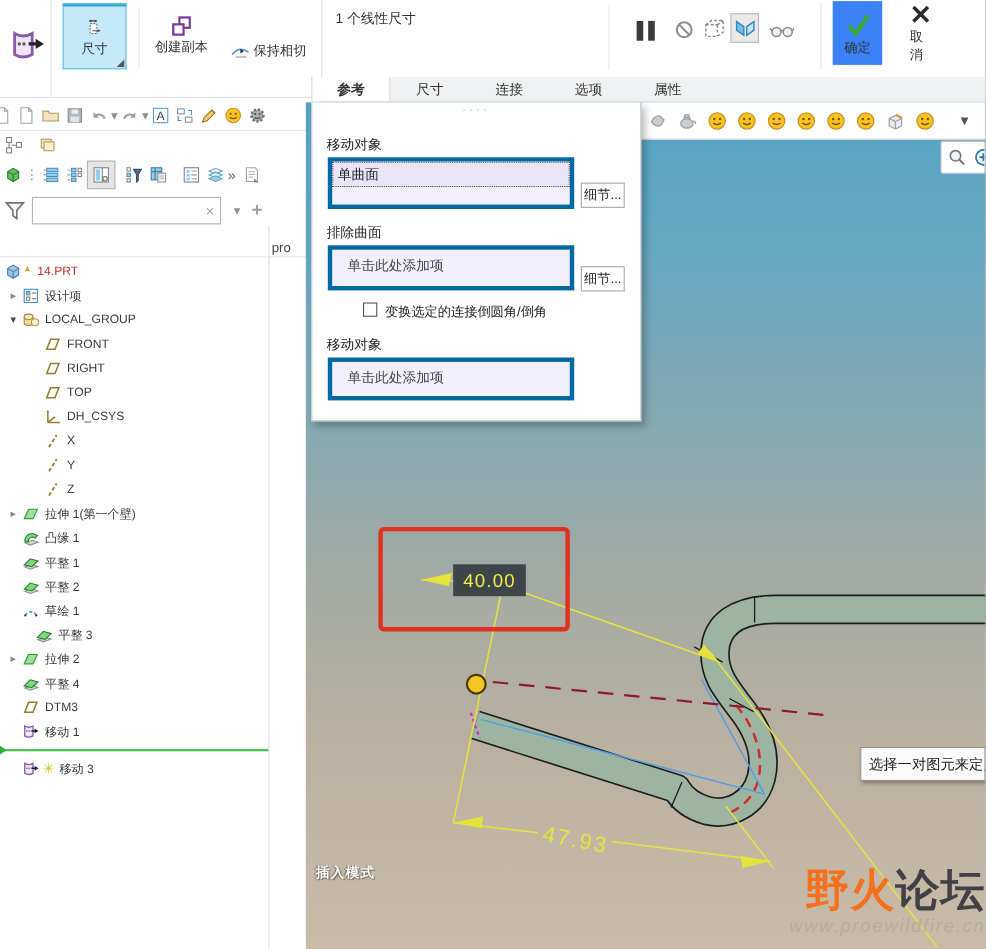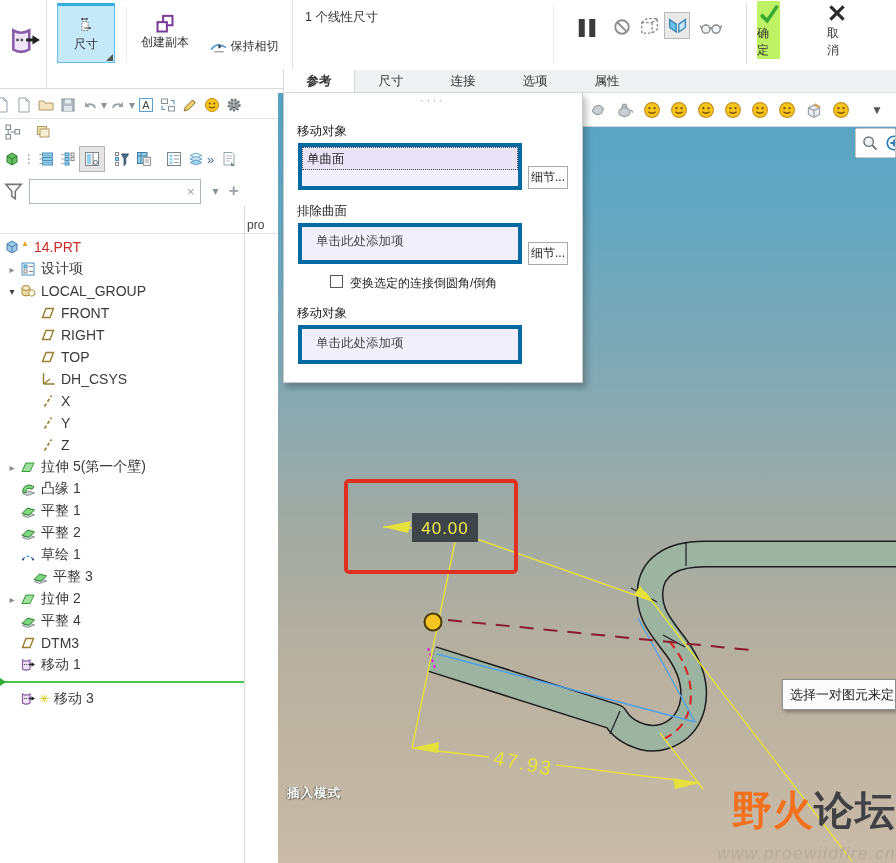--- a/index.html
+++ b/index.html
@@ -13,21 +13,21 @@
   
   #ribbon{left:0;top:0;width:896px;height:89px;background:#fff;border-bottom:1px solid #d9dde0;}
   .rbtn{position:absolute;display:flex;flex-direction:column;align-items:center;justify-content:center;
         font-size:12px;color:#333;cursor:default;}
   .rbtn svg{width:20px;height:20px;}
   #btn-dim{left:57px;top:3px;width:58px;height:60px;background:#c5e9f8;border:1px solid #5fc0e8;border-top:3px solid #35aede;}
   #btn-dim .cornertri{position:absolute;right:1px;bottom:1px;width:0;height:0;border-left:7px solid transparent;border-bottom:7px solid #555;}
   #btn-copy{left:132px;top:6px;width:66px;height:52px;}
   #btn-tangent{left:198px;top:33px;width:92px;height:26px;flex-direction:row;gap:4px;}
   #status-dim{left:305px;top:9px;font-size:12.5px;color:#333;}
-  #btn-ok{left:757px;top:1px;width:23px;height:58px;background:#bef264;justify-content:center;}
+  #btn-ok{left:757px;top:1px;width:45px;height:58px;background:#3b82f6;justify-content:center;}
   #btn-cancel{left:803px;top:1px;width:44px;height:58px;padding-left:24px;}
   .miniicon{position:absolute;display:flex;align-items:center;justify-content:center;}
   #ico-bowtie-wrap{border:1px solid #b9b9b9;background:#e9e9e9;}
   
   #tabstrip{left:283px;top:70px;width:613px;height:23px;background:#eff1f2;display:flex;border-bottom:1px solid #dcdfe1;}
   .tab{width:72px;text-align:center;font-size:12.5px;color:#333;line-height:22px;}
   .tab.sel{background:#fff;font-weight:bold;border-left:1px solid #d8d8d8;border-right:1px solid #d8d8d8;}
   
   #qtb{left:0;top:92px;width:282px;height:26px;display:flex;align-items:center;padding-left:1px;}
   #row2{left:0;top:120px;width:282px;height:24px;display:flex;align-items:center;gap:8px;padding-left:2px;}
@@ -41,21 +41,21 @@
   
   #treepane{left:0;top:206px;width:278px;height:657px;background:#fff;}
   #tree-colhdr{position:absolute;left:247px;top:12px;font-size:12px;color:#444;}
   #tree-vline{position:absolute;left:244px;top:0;width:1px;height:657px;background:#dcdcdc;}
   #tree-hline{position:absolute;left:0;top:27px;width:278px;height:1px;background:#e4e4e4;}
   #tree-list{position:absolute;left:0;top:30px;width:244px;}
   .trow{display:flex;align-items:center;height:22px;white-space:nowrap;}
   .texp{display:inline-block;width:16px;font-size:10px;color:#8a8a8a;text-align:center;flex:0 0 16px;}
   .texp.dark{color:#444;}
   .ti{width:16px;height:16px;flex:0 0 16px;}
-  .tlab{font-size:14px;color:#3a3a3a;margin-left:5px;}
+  .tlab{font-size:11px;color:#3a3a3a;margin-left:5px;}
   .tred{color:#cc2a2a;}
   .twarn{color:#f0a020;font-size:8px;margin:-8px 0 0 1px;}
   .tstar{color:#d6c400;font-size:12px;margin-left:3px;font-weight:bold;}
   .insline{height:8px;position:relative;margin:2px 0;}
   .insline:before{content:"";position:absolute;left:0;right:-0px;top:3px;height:2px;background:#49c24f;width:244px;}
   .insarrow{position:absolute;left:0;top:0;width:0;height:0;border-top:4px solid transparent;border-bottom:4px solid transparent;border-left:6px solid #2fae36;}
   
   #canvas{left:278px;top:93px;width:618px;height:770px;
      background:linear-gradient(180deg,#57a3c4 0%,#61a7c3 14%,#85a9b3 38%,#a2aaa3 56%,#bab1a0 76%,#c9bba8 100%);}
   #gfxbar{left:583px;top:93px;width:313px;height:34px;background:#fff;border-bottom:1px solid #d5d5d5;display:flex;align-items:center;gap:5px;padding-left:4px;}
@@ -77,21 +77,21 @@
   .cbbox{width:13px;height:13px;border:1px solid #555;background:#fff;}
   
   #tooltip{left:782px;top:679px;width:114px;height:31px;background:#fcfcfc;border:1px solid #8f8f8f;
      box-shadow:2px 2px 4px rgba(0,0,0,.35);font-size:13px;color:#222;padding:6px 0 0 7px;white-space:nowrap;overflow:hidden;}
   #insertmode{left:287px;top:785px;font-size:12.5px;font-weight:bold;color:#fdfdfd;
      text-shadow:1px 1px 1px #6a6a5a, -1px 0 1px #6a6a5a;letter-spacing:1px;}
   #wm{left:686px;top:788px;width:210px;height:70px;}
   #wm .cnline{font-size:40px;font-weight:bold;letter-spacing:1px;line-height:44px;}
   #wm .wm-orange{color:#f4701d;}
   #wm .wm-dark{color:#414145;}
-  #wm .urlline{font-size:17px;font-style:italic;color:#b6ac9b;letter-spacing:1.5px;margin-top:12px;text-align:right;}
+  #wm .urlline{font-size:17px;font-style:italic;color:#b6ac9b;letter-spacing:1.5px;margin-top:0px;text-align:right;}
 </style>
 </head>
 <body>
 
 <svg width="0" height="0" style="position:absolute">
 <defs>
   <symbol id="new-file" viewBox="0 0 16 16">
         <path d="M3 1h7l3 3v11H3z" fill="#fff" stroke="#97a4ad"></path>
         <path d="M10 1v3h3" fill="none" stroke="#97a4ad"></path>
       </symbol>
@@ -608,21 +608,21 @@
           <svg class="ti" viewBox="0 0 16 16">
             <use href="#axis"></use>
           </svg>
           <span class="tlab">Z</span>
         </div>
         <div class="trow" style="padding-left:4px">
           <span class="texp">▸</span>
           <svg class="ti" viewBox="0 0 16 16">
             <use href="#extrude"></use>
           </svg>
-          <span class="tlab">拉伸 5(第一个壁)</span>
+          <span class="tlab">拉伸 1(第一个壁)</span>
         </div>
         <div class="trow" style="padding-left:4px">
           <span class="texp"></span>
           <svg class="ti" viewBox="0 0 16 16">
             <use href="#flange"></use>
           </svg>
           <span class="tlab">凸缘 1</span>
         </div>
         <div class="trow" style="padding-left:4px">
           <span class="texp"></span>

